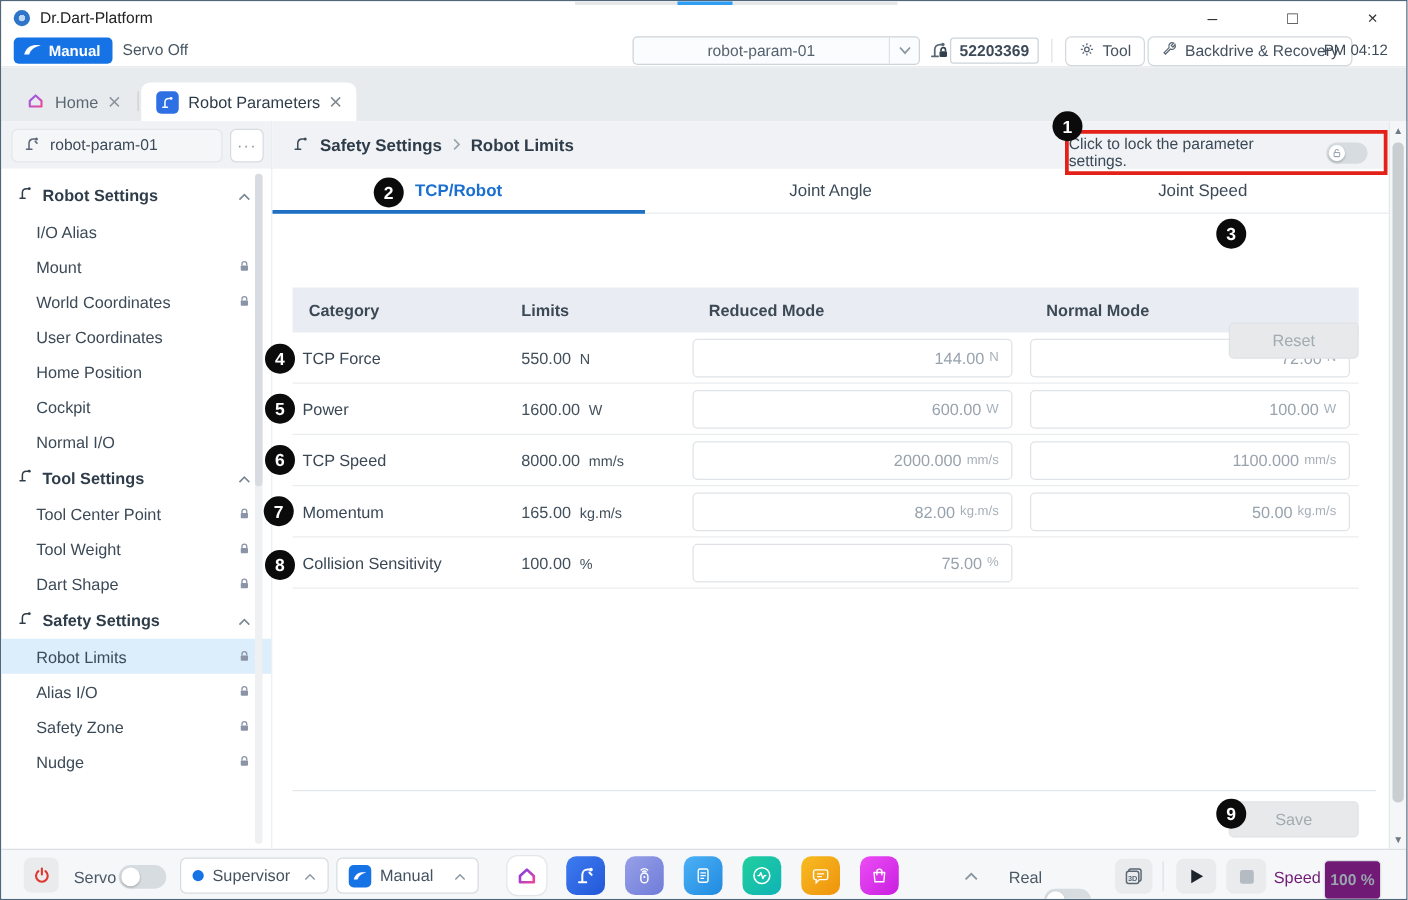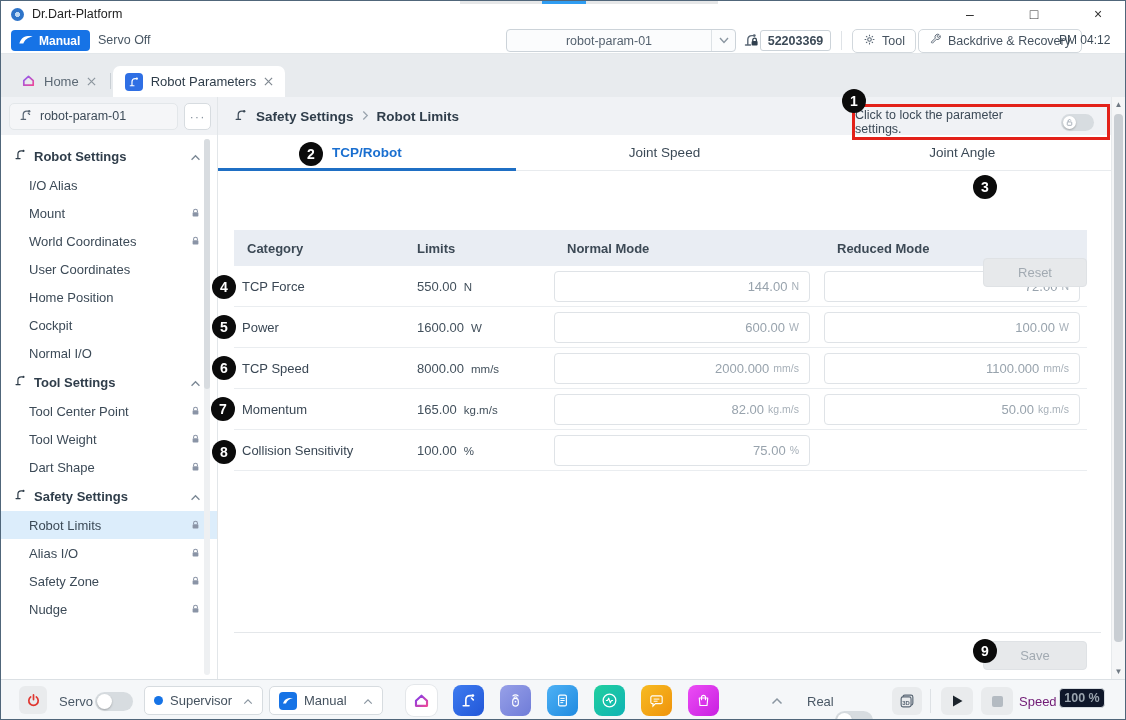--- a/index.html
+++ b/index.html
@@ -122,21 +122,21 @@
   .d-msg { background:linear-gradient(135deg,#f7bb22,#ef930c); }
   .d-store { background:linear-gradient(135deg,#ec4df5,#c81fe0); }
   .dock-chev { left:770px; top:13px; }
   .real-label { left:806px; top:14px; }
   .real-toggle { left:834px; top:12px; }
   .btn-3d { left:891px; top:7px; width:30px; height:28px; }
   .sb-divider { left:929px; top:9px; width:1px; height:24px; background:#dde1e5; position:absolute; }
   .play-btn { left:940px; top:7px; width:32px; height:28px; }
   .stop-btn { left:980px; top:7px; width:32px; height:28px; }
   .speed-label { left:1018px; top:14px; color:#701a75; }
-  .speed-box { left:1058px; top:8px; width:46px; height:20px; background:#0f172a; border:1px solid #d7dce0; border-radius:4px; display:flex; align-items:center; justify-content:center; color:#9aa4ae; font-weight:bold; font-size:12.5px; }
+  .speed-box { left:1058px; top:8px; width:46px; height:32px; background:#701a75; border:1px solid #d7dce0; border-radius:4px; display:flex; align-items:center; justify-content:center; color:#9aa4ae; font-weight:bold; font-size:12.5px; }
 </style>
 </head>
 <body>
 
 <div class="window">
   <div class="strip-light"></div>
   <div class="strip-blue"></div>
 
   <div class="titlebar">
     <div class="app-dot"></div>
@@ -379,33 +379,33 @@
             </svg></span>
         <span class="crumb">Safety Settings</span>
         <span><svg width="7" height="11" viewBox="0 0 8 12">
               <polyline points="1.5,1.5 6,6 1.5,10.5" fill="none" stroke="#9aa4ae" stroke-width="1.5"></polyline>
             </svg></span>
         <span class="crumb">Robot Limits</span>
       </div>
 
       <div class="content-tabs">
         <div class="ctab active">TCP/Robot</div>
+        <div class="ctab">Joint Angle</div>
         <div class="ctab">Joint Speed</div>
-        <div class="ctab">Joint Angle</div>
       </div>
 
       <div class="content">
         <div class="reset-btn">Reset</div>
 
         <div class="ptable">
           <div class="trow thead">
             <div>Category</div>
             <div>Limits</div>
+            <div>Reduced Mode</div>
             <div>Normal Mode</div>
-            <div>Reduced Mode</div>
           </div>
 
           <div class="trow tbody-row">
             <div class="cat">TCP Force</div>
             <div class="lim"><span>550.00</span><span class="u">N</span></div>
             <div>
                 <div class="field">
                   <span class="fv">144.00</span>
                   <span class="fu">N</span>
                 </div>

